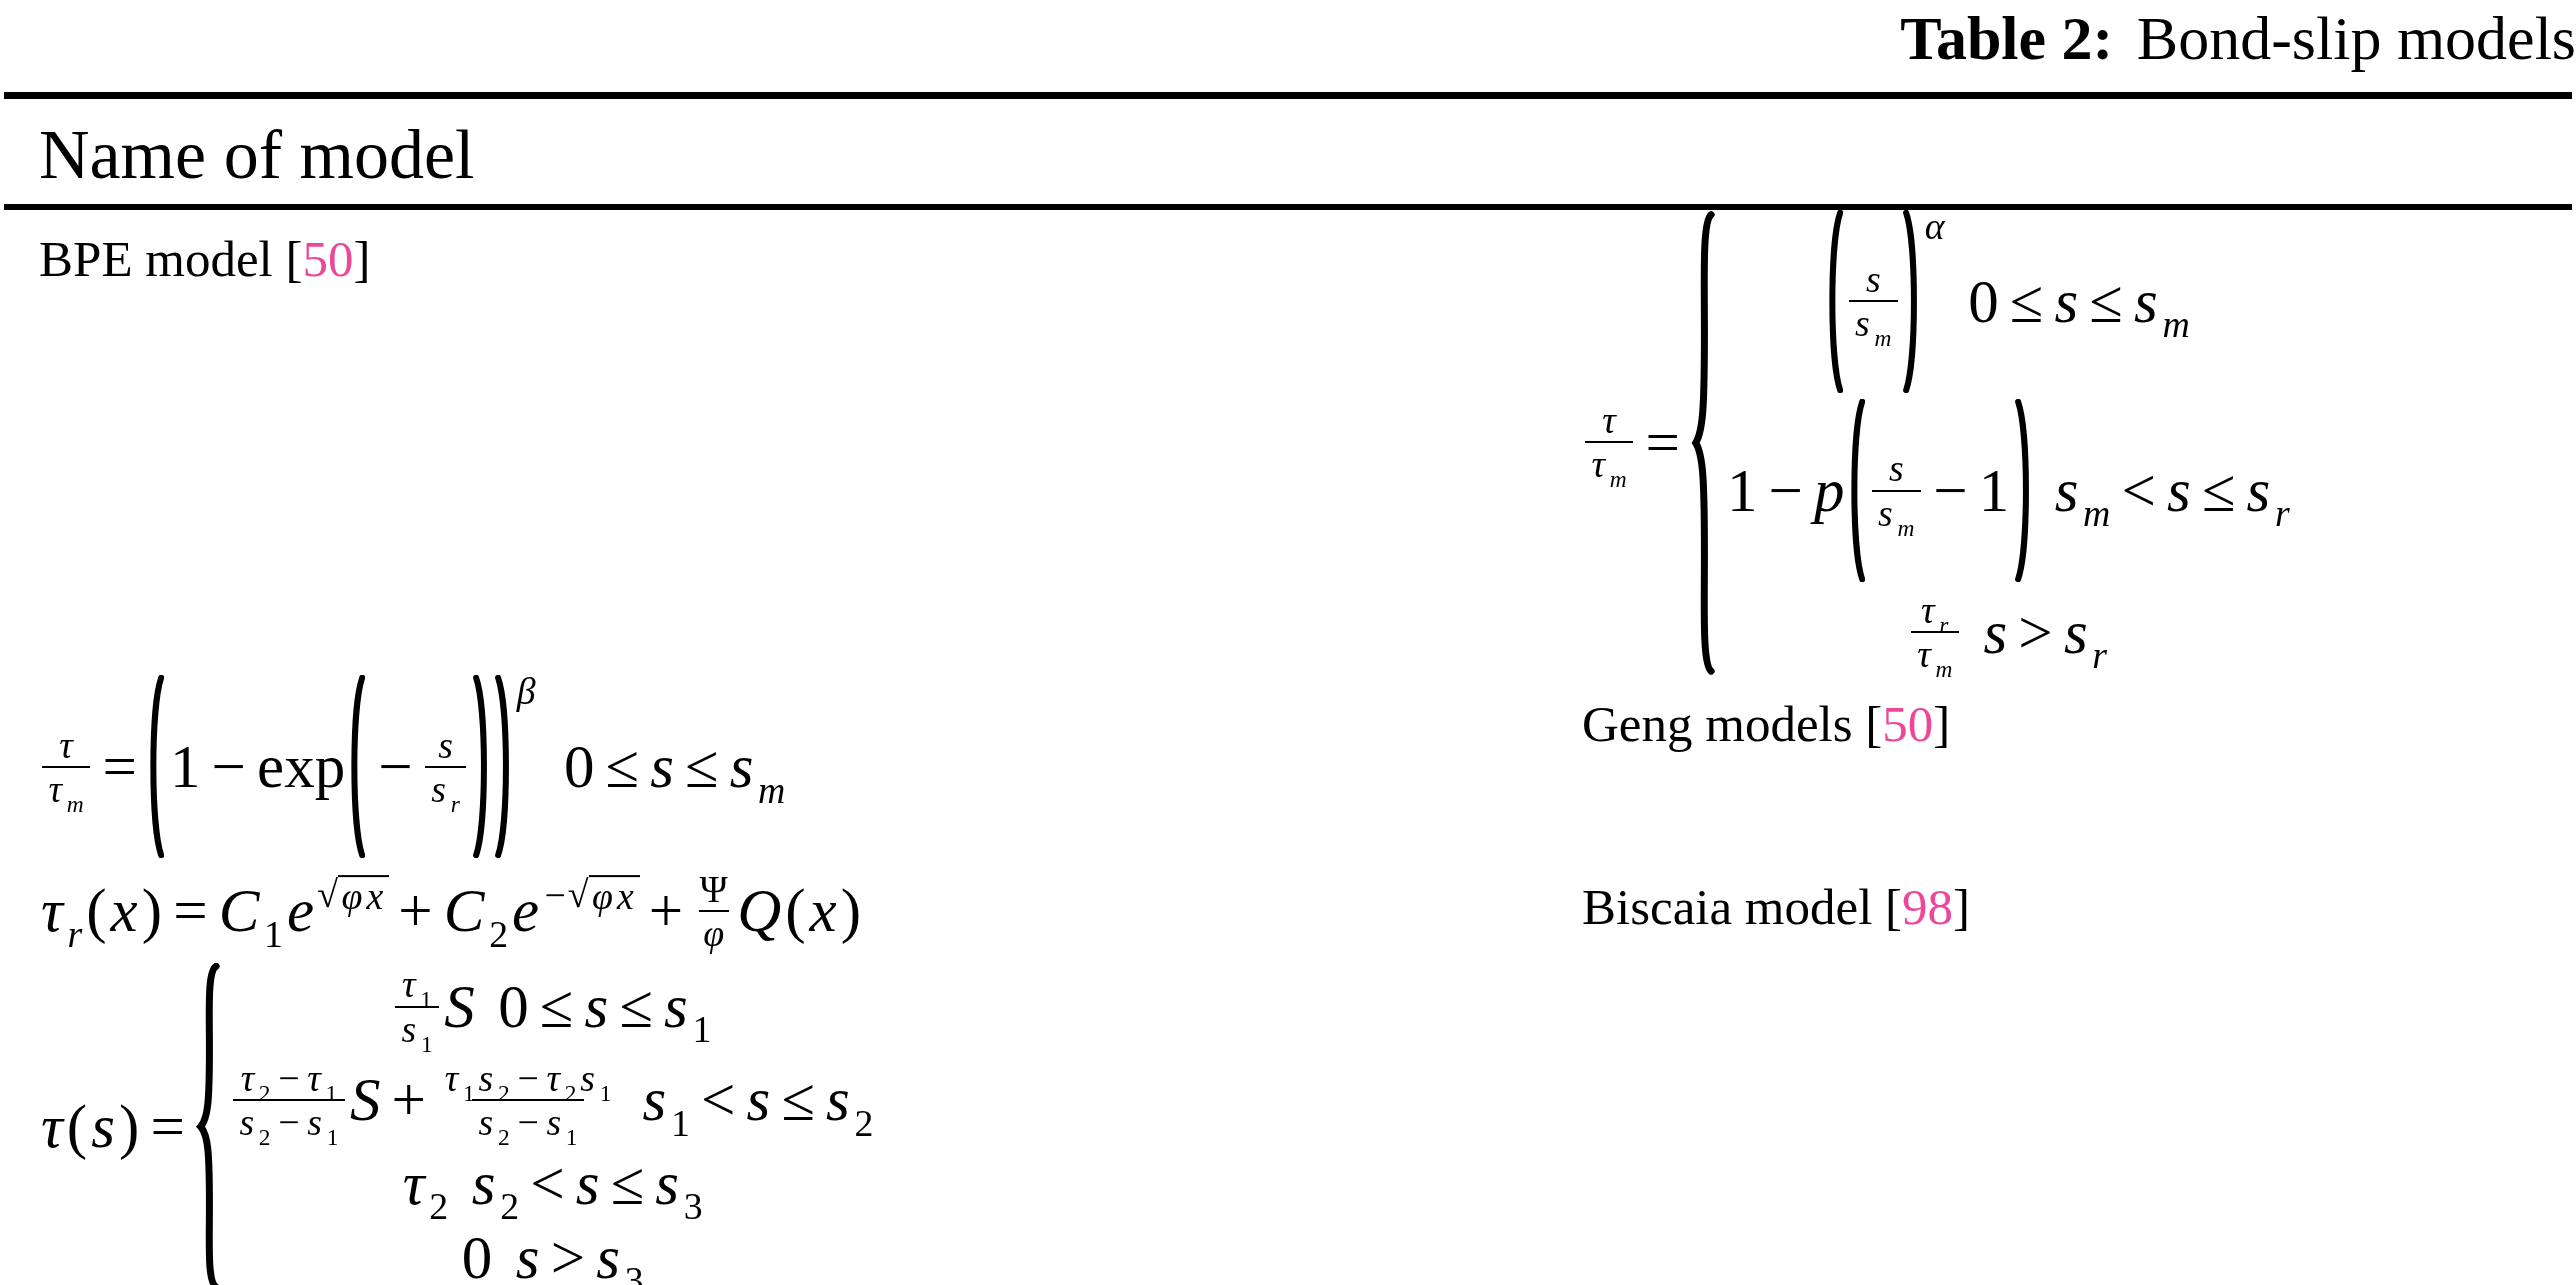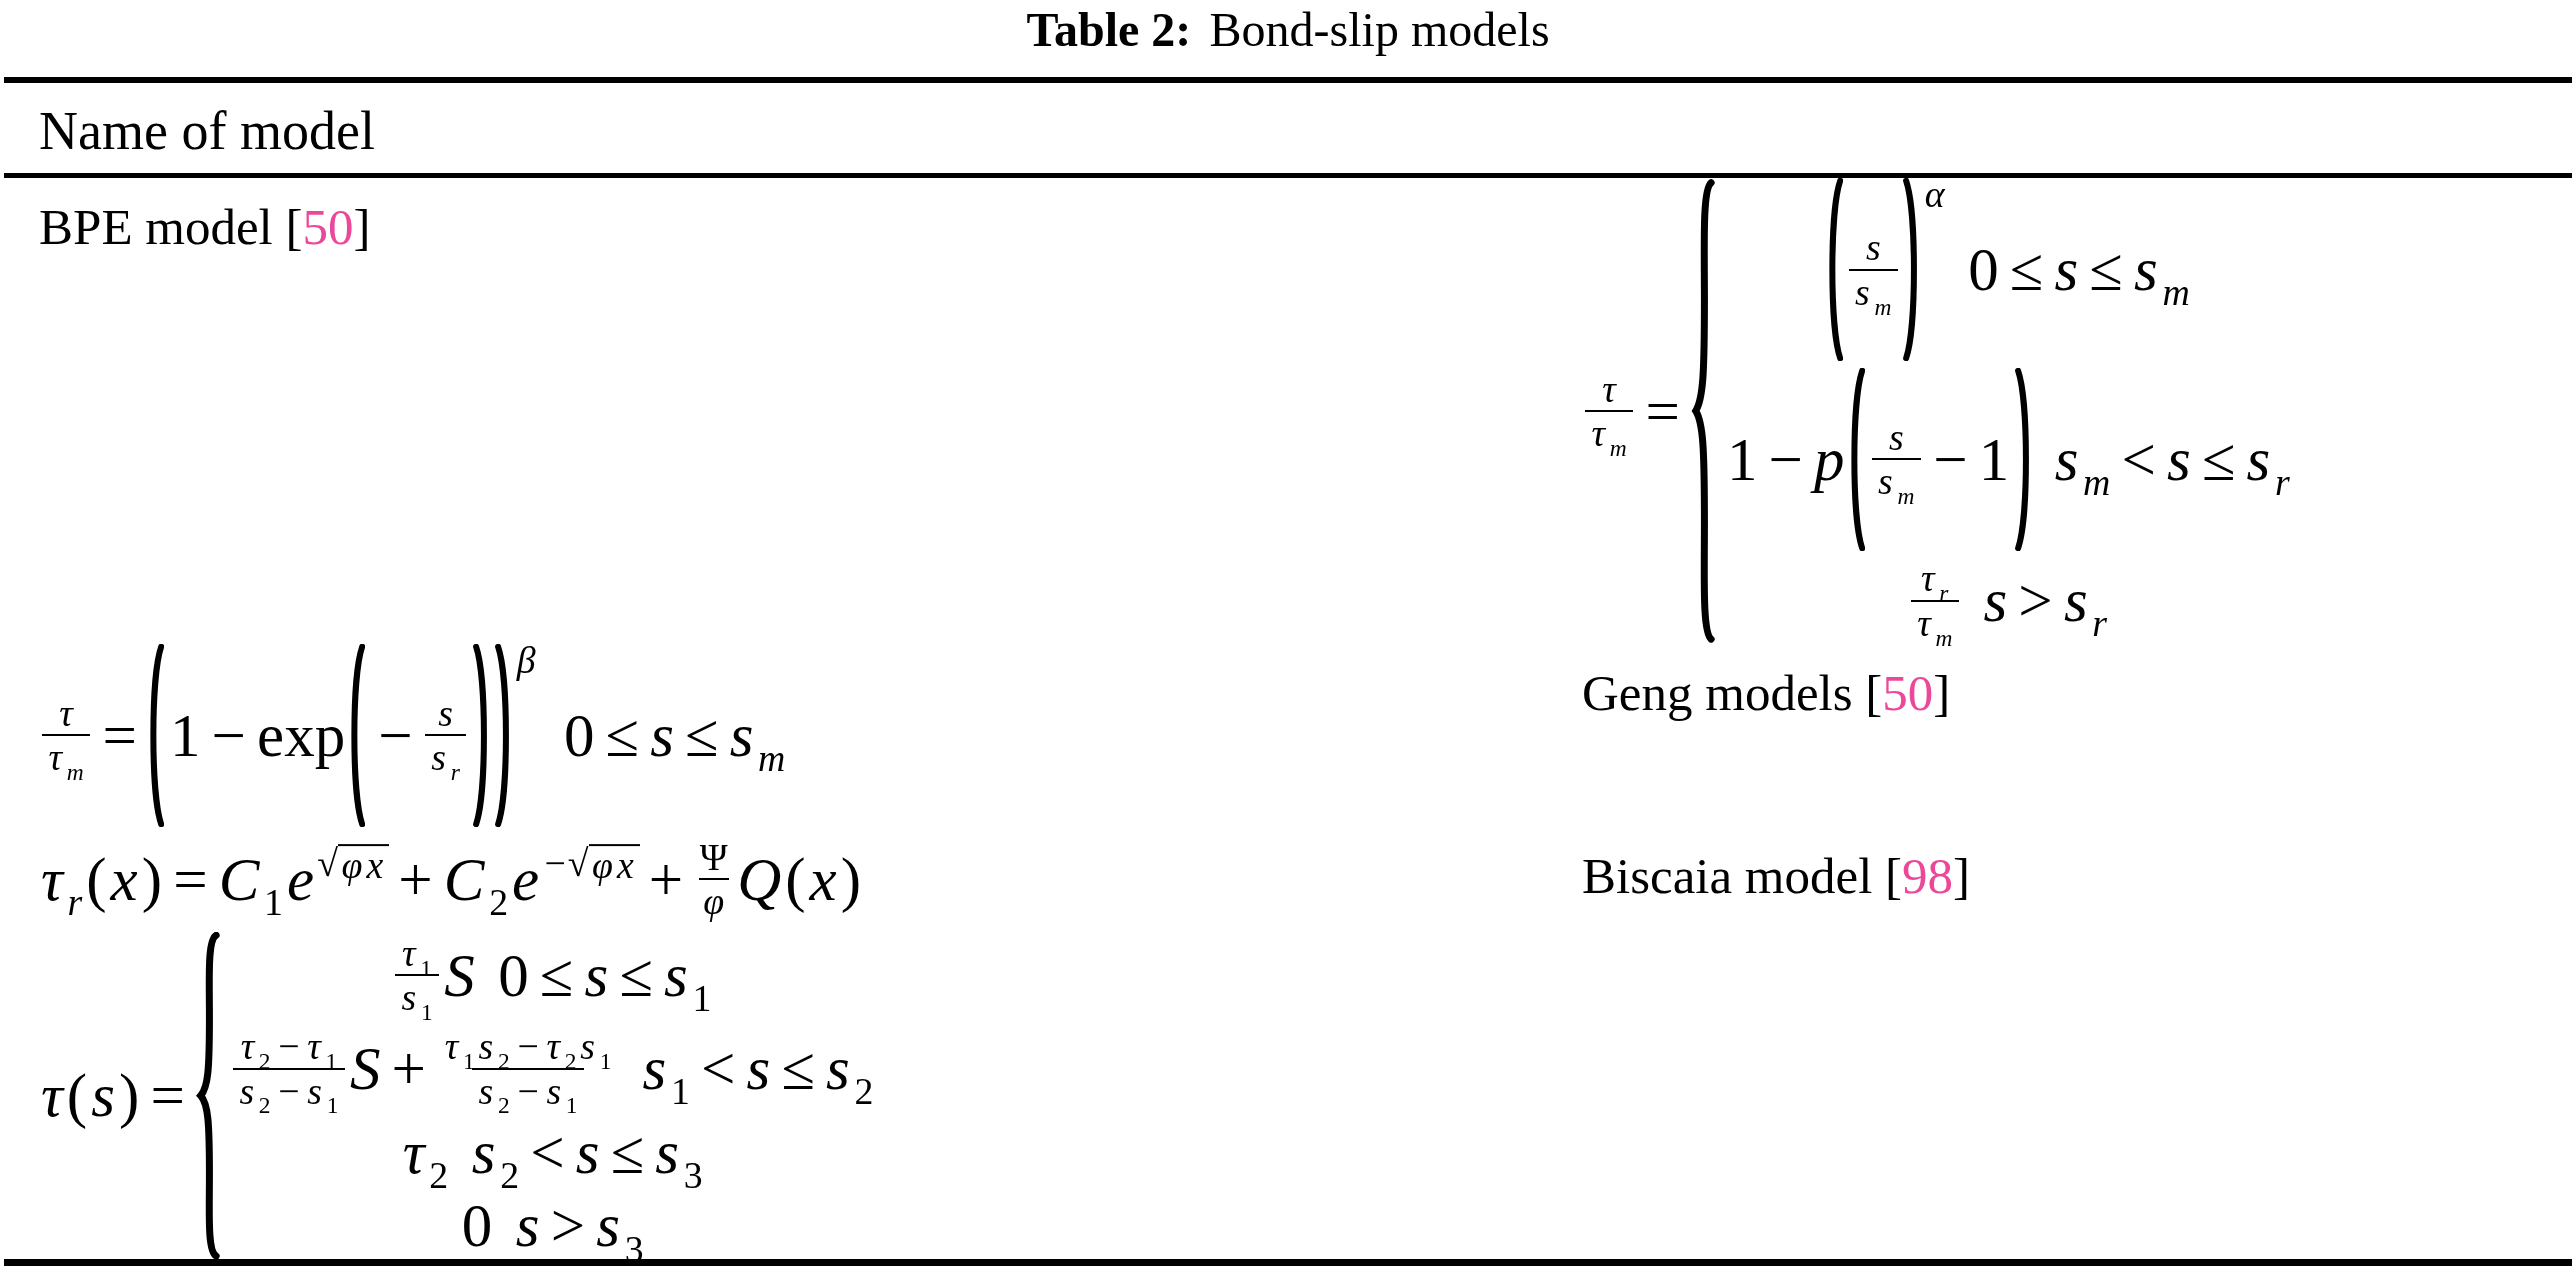--- a/index.html
+++ b/index.html
@@ -1,29 +1,29 @@
 <!DOCTYPE html>
 <html style="font-size:10.5px"><head>
 <meta charset="utf-8">
 <style>
   html,body{margin:0;padding:0;background:#fff;color:#000;}
   body{font-family:"Liberation Serif", serif;}
   .page{position:relative;width:2576px;height:1286px;overflow:hidden;background:#fff;}
 
-  .title{ text-align:center; font-size:48px; line-height:1.1; padding-top:4px; }
+  .title{ text-align:right; font-size:62px; line-height:1.1; padding-top:4px; }
   .title .tlabel{font-weight:bold;}
   .title .trest{margin-left:0.38em;}
 
   .rule{background:#000;margin:0 4px;}
   .rule-top{height:6.6px;margin-top:20px;}
   .rule-mid{height:5.3px;}
   .rule-bot{height:6.6px;}
 
   .tbl{display:grid;grid-template-columns:1543px 1fr;padding-left:39px;padding-right:6.6px;}
-  .hdr-cell{font-size:54px;line-height:1;padding:21px 0 14.5px 0;}
+  .hdr-cell{font-size:70px;line-height:1;padding:21px 0 14.5px 0;}
   .hdr-model{padding-left:30px;}
 
   .body-grid{display:grid;grid-template-columns:1543px 1fr;padding-left:39px;padding-right:6.6px;
     grid-template-rows:minmax(329px,auto) minmax(155px,auto) minmax(105px,auto) minmax(306px,auto);}
   .cell-label{font-size:51px;line-height:1.15;padding-top:20px;}
   .cell-formula{display:flex;align-items:center;font-size:61px;line-height:1.1;}
 
   .cite-num{color:#ec4899;text-decoration:none;cursor:pointer;}
 
   

